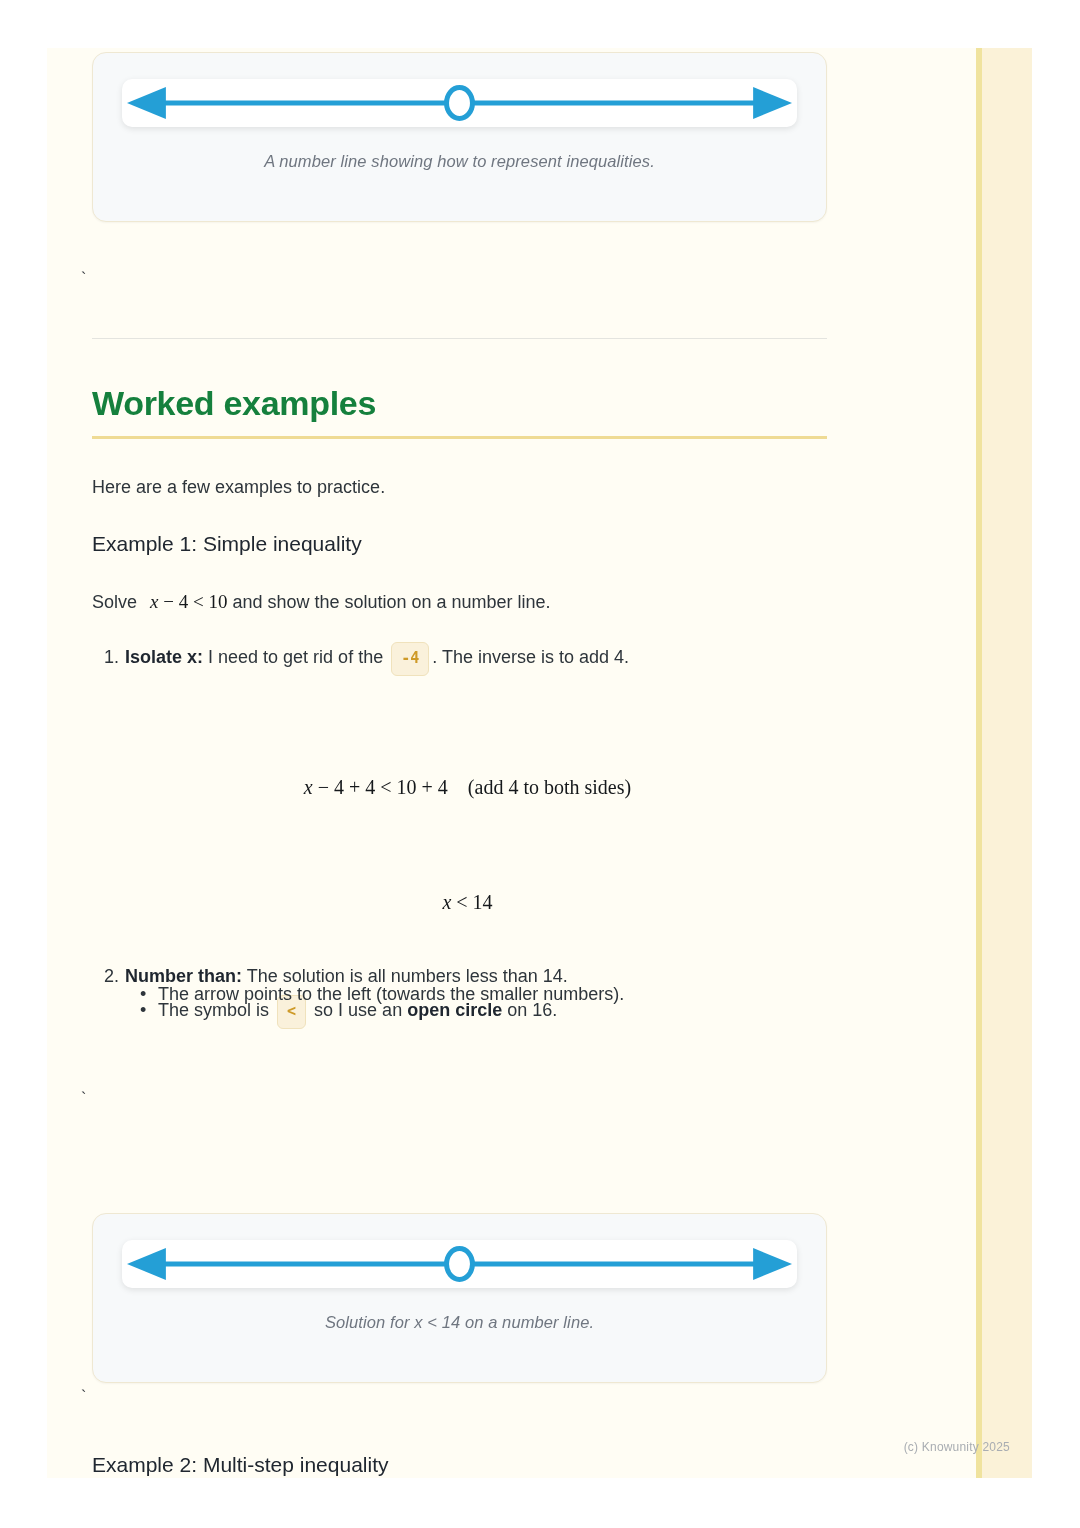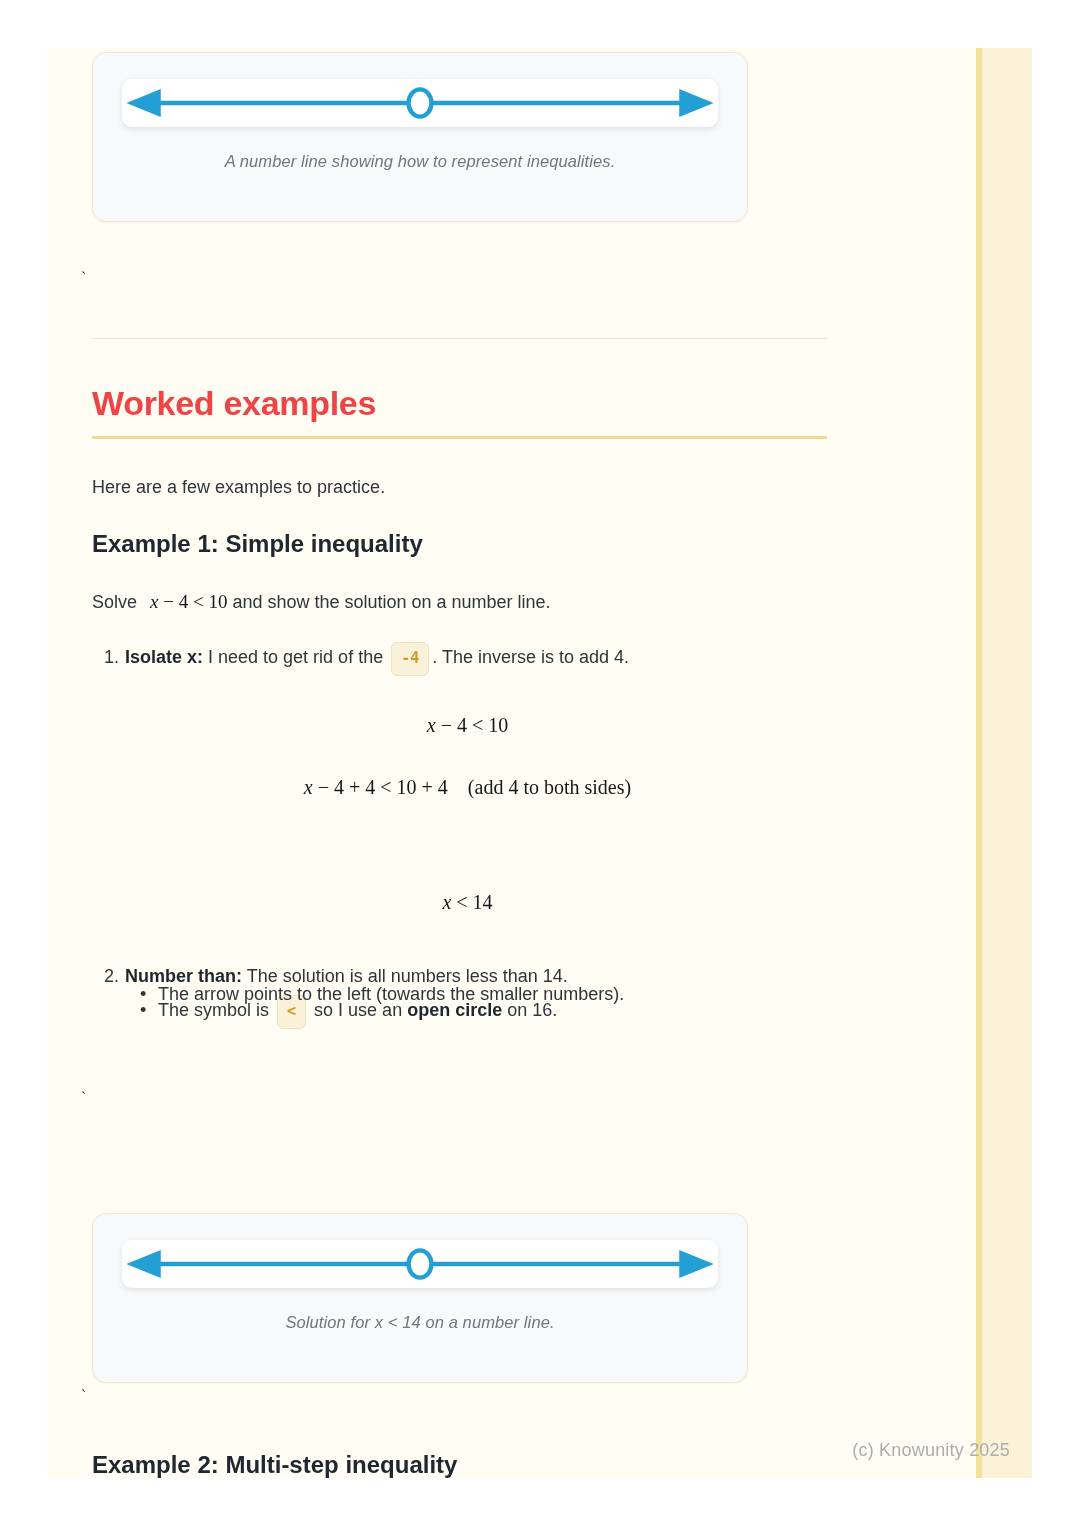--- a/index.html
+++ b/index.html
@@ -14,46 +14,46 @@
     background:#FBF2D8;
   }
   .edge-stripe {
     position:absolute; left:929px; top:0; width:6px; height:100%;
     background:#F0E39E;
   }
   .content { position:absolute; left:45px; top:0; width:735px; height:1430px; }
 
   
   .fig-card {
-    position:absolute; left:0; width:656px; height:170px;
+    position:absolute; left:0; width:735px; height:170px;
     background:#F7F9FA; border:1px solid #EFE8D2; border-radius:14px;
     box-shadow:0 1px 2px rgba(0,0,0,0.04);
   }
   .nl-bar {
     margin:26px 29px 0 29px; height:48px; background:#ffffff; border-radius:10px;
     box-shadow:0 2px 6px rgba(0,0,0,0.10);
   }
   .nl-bar svg { display:block; width:100%; height:48px; }
   .fig-caption {
     margin-top:25px; text-align:center; font-style:italic;
     font-size:16.5px; color:#6F7680; letter-spacing:0.1px;
   }
 
   .tick { position:absolute; left:-11px; font-size:16px; color:#3a3f44; }
 
   .hr { position:absolute; left:0; width:735px; border-top:1px solid #E4E4DF; }
 
   .h1 {
     position:absolute; left:0; width:735px;
-    font-size:34px; font-weight:bold; color:#ef4444; letter-spacing:-0.3px;
+    font-size:34px; font-weight:bold; color:#15803d; letter-spacing:-0.3px;
     padding-bottom:13px; border-bottom:3px solid #EFDB94;
   }
 
   .para { position:absolute; left:0; width:735px; font-size:18px; color:#2E353B; line-height:27px; }
-  .bold-title { font-weight:bold; color:#202730; font-size:24px; }
+  .bold-title { font-weight:normal; color:#202730; font-size:21px; }
   b { color:#1F262F; }
 
   .math { font-family:"Liberation Serif", serif; color:#15181B;margin-left:8px; }
   .math .var { font-style:italic; }
   .inline-math { font-size:19px; }
   .eq { position:absolute; left:0; width:735px; text-align:center; font-size:20px; }
   .eq .note { margin-left:20px; }
 
   .list-item { position:absolute; left:12px; width:723px; font-size:18px; color:#2E353B; line-height:28px; }
   .list-num { display:inline-block; width:21px; }
@@ -62,21 +62,21 @@
 
   .chip {
     display:inline-block; background:#FAF1DB; border:1px solid #F0E2BC;
     border-radius:6px; padding:1px 9px 3px 9px; margin:0 3px;
     font-family:"DejaVu Sans Mono", monospace; font-size:15px; font-weight:bold;
     color:#CE9A28; vertical-align:baseline;
   }
 
   .copyright {
     position:absolute; top:1392px; right:22px; z-index:5;
-    font-size:18px; color:#A9ADB2; letter-spacing:0.2px;
+    font-size:12px; color:#A9ADB2; letter-spacing:0.2px;
   }
 </style>
 </head>
 <body>
 
 <div class="page">
   <div class="edge-band"></div>
   <div class="edge-stripe"></div>
 
   <div class="content">
@@ -100,21 +100,20 @@
     <h1 class="h1" style="top:336px;">Worked examples</h1>
 
     <p class="para" style="top:426px;">Here are a few examples to practice.</p>
 
     <p class="para bold-title" style="top:482px;">Example 1: Simple inequality</p>
 
     <p class="para" style="top:540px;"><span>Solve </span><span class="math inline-math"><span class="var">x</span><span> − 4 &lt; 10</span></span><span> and show the solution on a number line.</span></p>
 
     <div class="list-item" style="top:594px;"><span class="list-num">1.</span><b>Isolate x:</b><span> I need to get rid of the </span><span class="chip">-4</span><span>. The inverse is to add 4.</span></div>
 
-    <div class="eq math" style="top:666px;"><span class="var">x</span><span> − 4 &lt; 10</span></div>
 
     <div class="eq math" style="top:728px;"><span class="var">x</span><span> − 4 + 4 &lt; 10 + 4</span><span class="note">(add 4 to both sides)</span></div>
 
     <div class="eq math" style="top:843px;"><span class="var">x</span><span> &lt; 14</span></div>
 
     <div class="list-item" style="top:914px;"><span class="list-num">2.</span><b>Number than:</b><span> The solution is all numbers less than 14.</span></div>
 
     <div class="bullet-item" style="top:947px;"><span class="bullet-dot">•</span><span>The symbol is </span><span class="chip">&lt;</span><span> so I use an </span><b>open circle</b><span> on 16.</span></div>
 
     <div class="bullet-item" style="top:932px;"><span class="bullet-dot">•</span><span>The arrow points to the left (towards the smaller numbers).</span></div>

